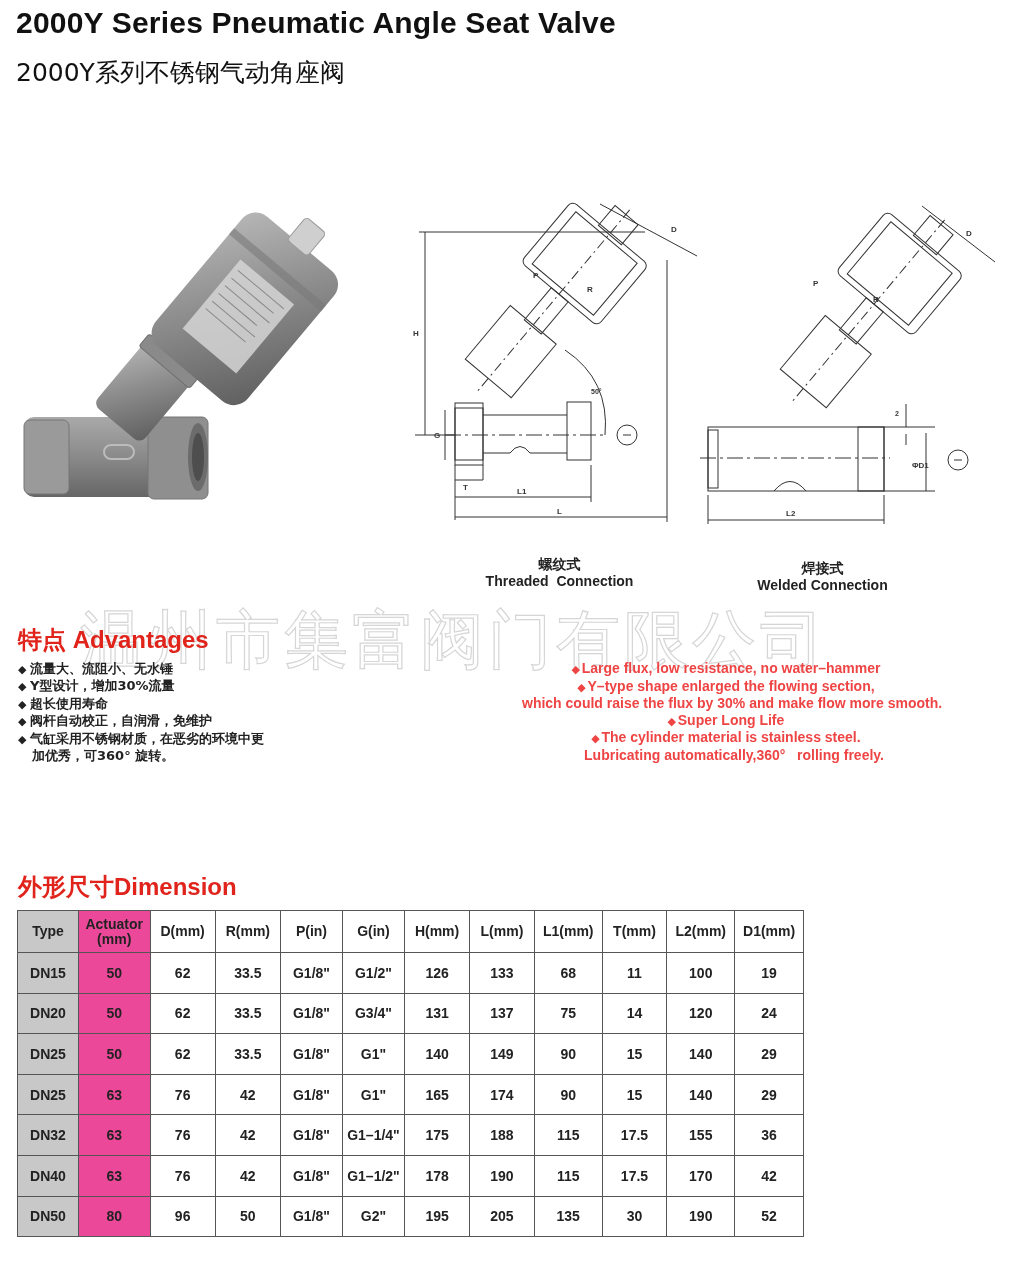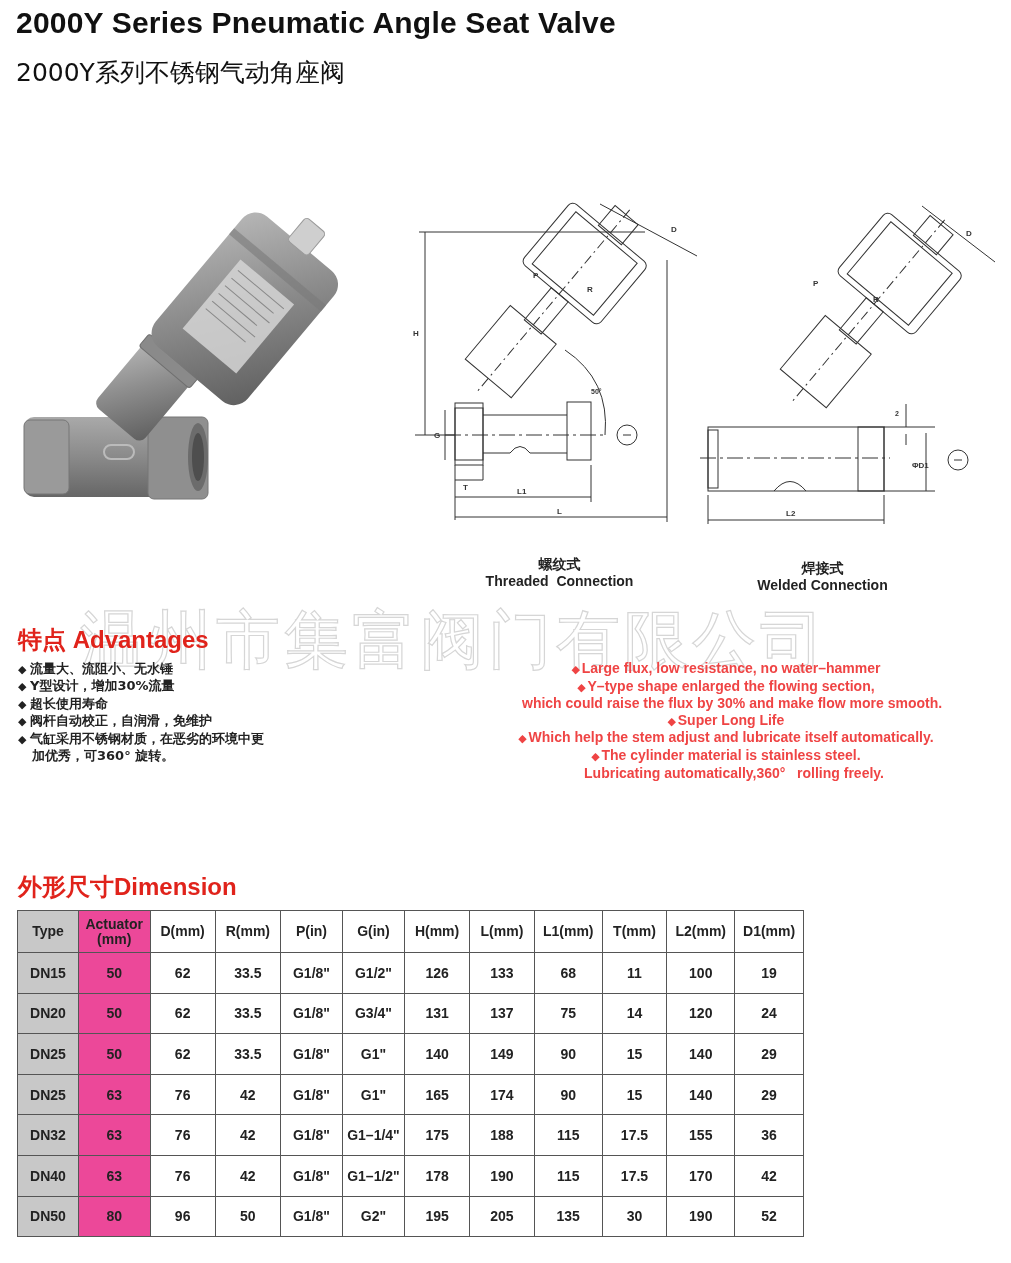--- a/index.html
+++ b/index.html
@@ -194,21 +194,20 @@
   <div class="adv-item"><span class="bullet">◆</span><span>阀杆自动校正，自润滑，免维护</span></div>
   <div class="adv-item"><span class="bullet">◆</span><span>气缸采用不锈钢材质，在恶劣的环境中更</span></div>
   <div class="cont">加优秀，可360°  旋转。</div>
 </div>
 
 <div class="adv-list-en">
   <div class="adv-item"><span class="bullet">◆</span><span>Large flux, low resistance, no water–hammer</span></div>
   <div class="adv-item"><span class="bullet">◆</span><span>Y–type shape enlarged the flowing section,</span></div>
   <div class="cont">which could raise the flux by 30% and make flow more smooth.</div>
   <div class="adv-item"><span class="bullet">◆</span><span>Super Long Life</span></div>
-  <div class="adv-item"><span class="bullet">◆</span><span>Which help the stem adjust and lubricate itself automatically.</span></div>
   <div class="adv-item"><span class="bullet">◆</span><span>The cylinder material is stainless steel.</span></div>
   <div class="cont" style="white-space:pre"> Lubricating automatically,360°   rolling freely.</div>
 </div>
 
 <div class="section-title dim-title">外形尺寸Dimension</div>
 
 <table class="dim">
   <thead>
     <tr>
       <th class="c0">Type</th>

